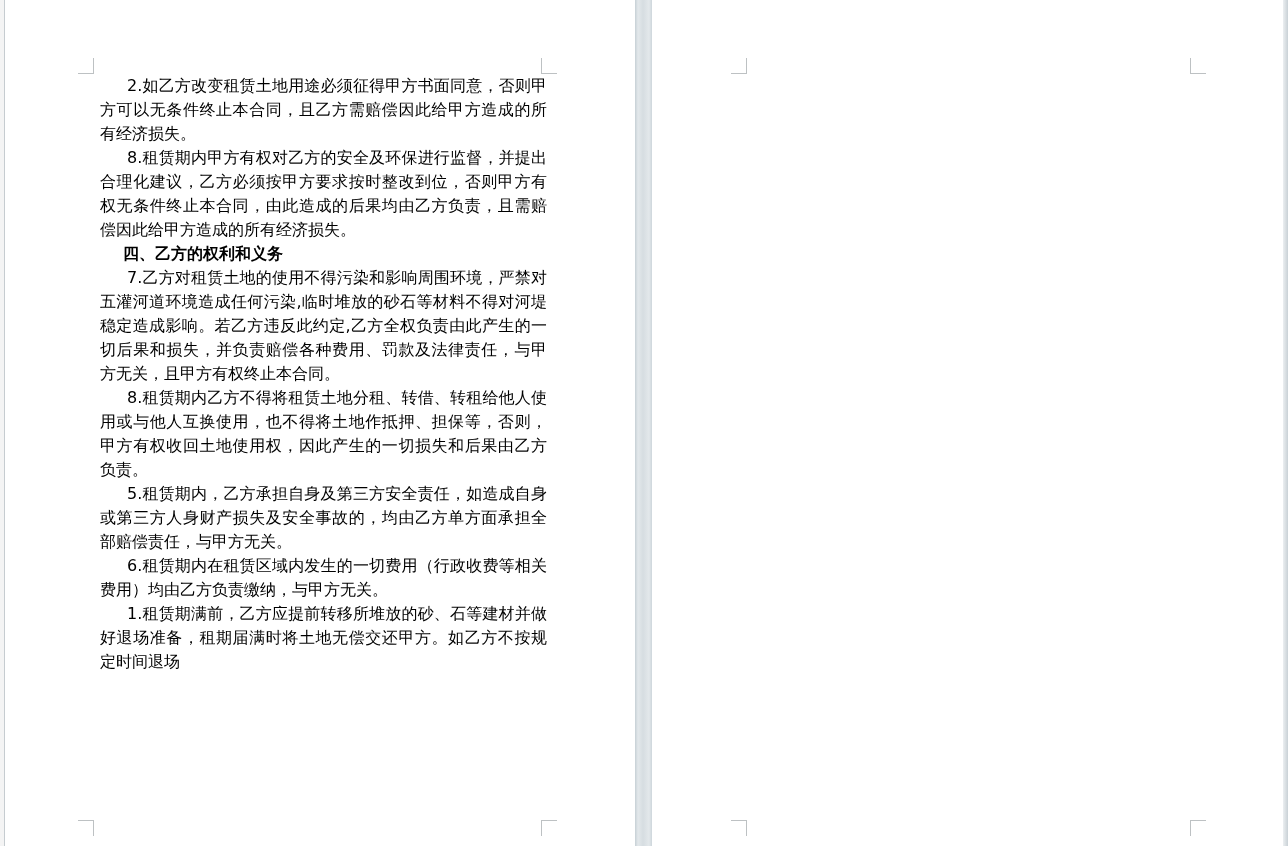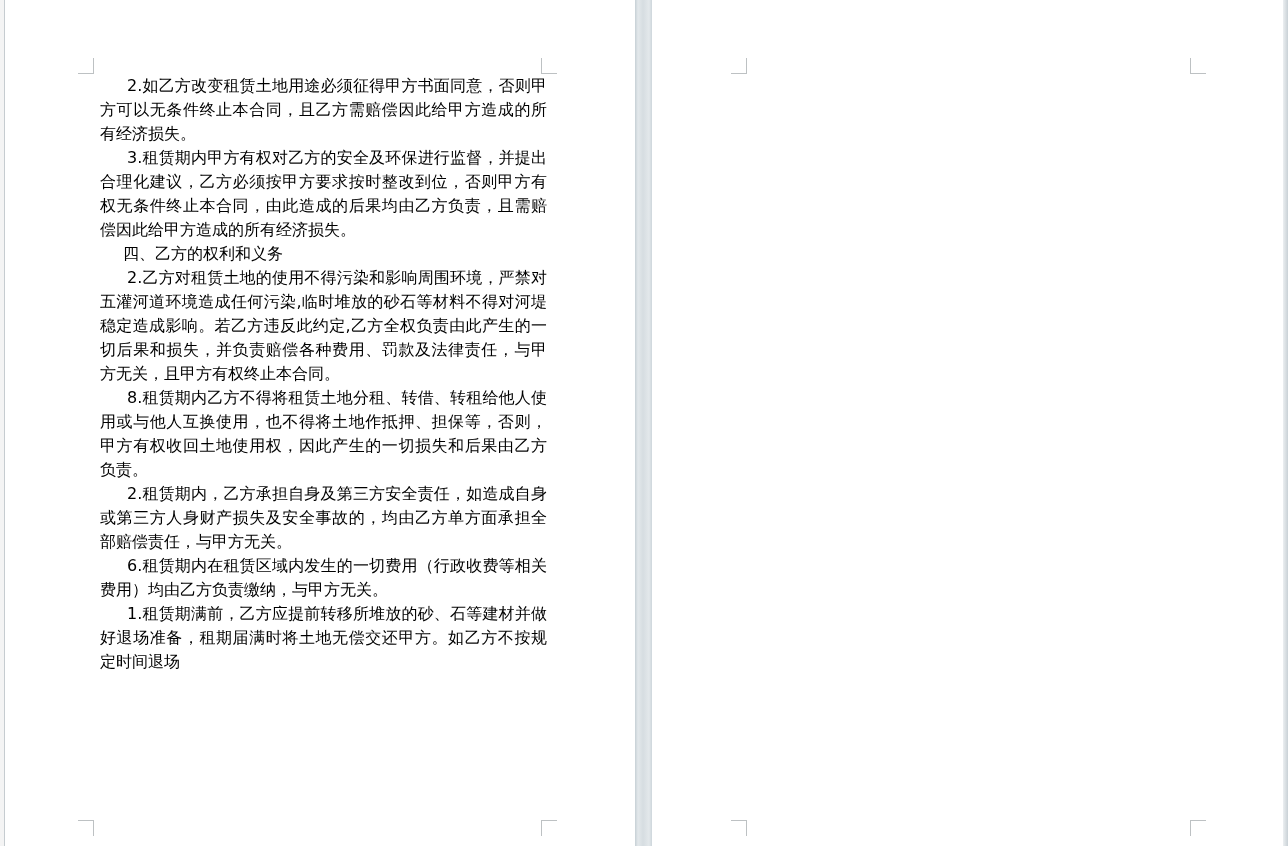--- a/index.html
+++ b/index.html
@@ -35,44 +35,44 @@
   
   .text-col {
     position:absolute; top:74px;
     font-size:16px; line-height:24px; color:#000;
     text-align:justify; text-justify:inter-character;
     word-break:break-all;
   }
   #col-1 { left:95px;  width:447px; }
 
   .para    { margin:0; text-indent:27px; }
-  .heading { margin:0; font-size:16px; line-height:24px; text-indent:23px; font-weight:normal; }
+  .heading { margin:0; font-size:16px; line-height:24px; text-indent:23px; font-weight:bold; }
 
   
   .mark { position:absolute; width:15px; height:15px; }
   .m-tl { border-right:1px solid #bdc1c3; border-bottom:1px solid #bdc1c3; }
   .m-tr { border-left:1px solid  #bdc1c3; border-bottom:1px solid #bdc1c3; }
   .m-bl { border-right:1px solid #bdc1c3; border-top:1px solid    #bdc1c3; }
   .m-br { border-left:1px solid  #bdc1c3; border-top:1px solid    #bdc1c3; }
 </style>
 </head>
 <body>
 
 <div class="workspace">
 
   <div class="app-edge-left"></div>
 
   <div class="page" id="page-1">
     <div class="text-col" id="col-1">
       <p class="para">2.如乙方改变租赁土地用途必须征得甲方书面同意，否则甲方可以无条件终止本合同，且乙方需赔偿因此给甲方造成的所有经济损失。</p>
-      <p class="para">3.租赁期内甲方有权对乙方的安全及环保进行监督，并提出合理化建议，乙方必须按甲方要求按时整改到位，否则甲方有权无条件终止本合同，由此造成的后果均由乙方负责，且需赔偿因此给甲方造成的所有经济损失。</p>
+      <p class="para">8.租赁期内甲方有权对乙方的安全及环保进行监督，并提出合理化建议，乙方必须按甲方要求按时整改到位，否则甲方有权无条件终止本合同，由此造成的后果均由乙方负责，且需赔偿因此给甲方造成的所有经济损失。</p>
       <p class="heading">四、乙方的权利和义务</p>
-      <p class="para">2.乙方对租赁土地的使用不得污染和影响周围环境，严禁对五灌河道环境造成任何污染,临时堆放的砂石等材料不得对河堤稳定造成影响。若乙方违反此约定,乙方全权负责由此产生的一切后果和损失，并负责赔偿各种费用、罚款及法律责任，与甲方无关，且甲方有权终止本合同。</p>
+      <p class="para">7.乙方对租赁土地的使用不得污染和影响周围环境，严禁对五灌河道环境造成任何污染,临时堆放的砂石等材料不得对河堤稳定造成影响。若乙方违反此约定,乙方全权负责由此产生的一切后果和损失，并负责赔偿各种费用、罚款及法律责任，与甲方无关，且甲方有权终止本合同。</p>
       <p class="para">8.租赁期内乙方不得将租赁土地分租、转借、转租给他人使用或与他人互换使用，也不得将土地作抵押、担保等，否则，甲方有权收回土地使用权，因此产生的一切损失和后果由乙方负责。</p>
-      <p class="para">2.租赁期内，乙方承担自身及第三方安全责任，如造成自身或第三方人身财产损失及安全事故的，均由乙方单方面承担全部赔偿责任，与甲方无关。</p>
+      <p class="para">5.租赁期内，乙方承担自身及第三方安全责任，如造成自身或第三方人身财产损失及安全事故的，均由乙方单方面承担全部赔偿责任，与甲方无关。</p>
       <p class="para">6.租赁期内在租赁区域内发生的一切费用（行政收费等相关费用）均由乙方负责缴纳，与甲方无关。</p>
       <p class="para">1.租赁期满前，乙方应提前转移所堆放的砂、石等建材并做好退场准备，租期届满时将土地无偿交还甲方。如乙方不按规定时间退场</p>
     </div>
   </div>
 
   <div class="gutter"></div>
 
   <div class="page" id="page-2">
     
   </div>

